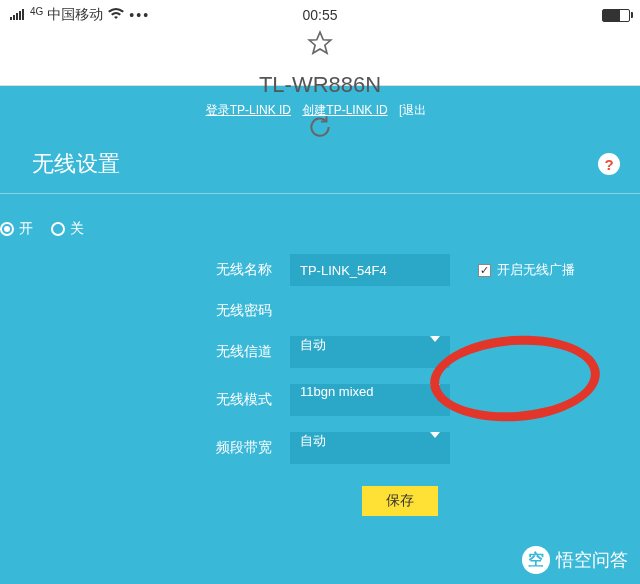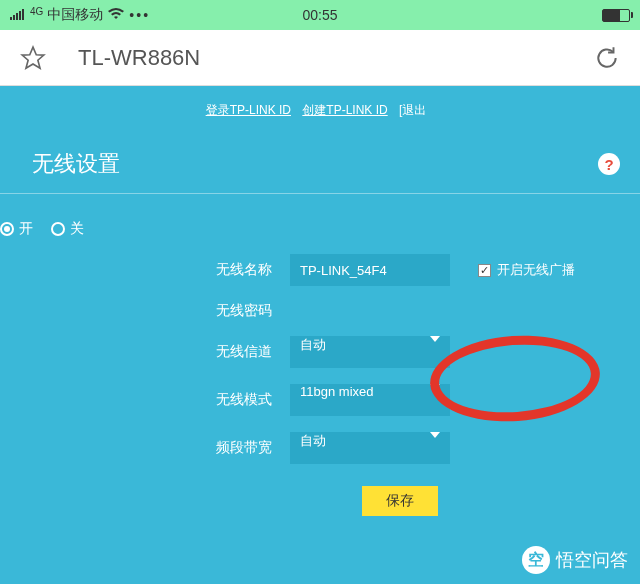--- a/index.html
+++ b/index.html
@@ -1,23 +1,23 @@
 <!DOCTYPE html>
 <html><head>
 <meta charset="utf-8">
 <style>
   * { margin: 0; padding: 0; box-sizing: border-box; font-family: -apple-system, "PingFang SC", "Microsoft YaHei", sans-serif; }
   body { width: 640px; height: 584px; background: #3ab8d8; overflow: hidden; position: relative; }
-  .status-bar { height: 30px; background: #86efac; display: flex; align-items: center; justify-content: space-between; padding: 0 10px; font-size: 14px; color: #333; }
+  .status-bar { height: 30px; background: #ffffff; display: flex; align-items: center; justify-content: space-between; padding: 0 10px; font-size: 14px; color: #333; }
   .status-left { display: flex; align-items: center; gap: 4px; }
   .status-center { position: absolute; left: 50%; transform: translateX(-50%); font-weight: 500; text-align: right; }
   .battery { width: 28px; height: 13px; border: 1.5px solid #333; border-radius: 2px; position: relative; display: flex; align-items: center; }
   .battery::after { content: ""; width: 2px; height: 6px; background: #333; position: absolute; right: -4px; top: 2px; border-radius: 0 1px 1px 0; }
   .battery-fill { width: 65%; height: 100%; background: #333; }
-  .url-bar { height: 56px; background: #fff; display: flex; align-items: center; padding: 0 20px; gap: 32px; border-bottom: 1px solid #ddd; }
+  .url-bar { height: 56px; background: #fff; display: flex; align-items: center; padding: 0 20px; gap: 16px; border-bottom: 1px solid #ddd; flex-direction: column; }
   .star-icon svg { width: 26px; height: 26px; display: block; }
   .url-text { flex: 1; font-size: 22px; color: #555; }
   .reload-icon svg { width: 26px; height: 26px; display: block; }
   .content { position: relative; }
   .top-links { text-align: center; padding: 16px 16px 0 0; font-size: 12px; color: #fff; }
   .top-links span { text-decoration: underline; margin-left: 8px; cursor: pointer; }
   .top-links .logout { text-decoration: none; }
   .section-header { display: flex; align-items: center; justify-content: space-between; padding: 30px 20px 14px 32px; border-bottom: 1px solid rgba(255,255,255,0.4); }
   .section-title { color: #fff; font-size: 22px; font-weight: 400; }
   .help-icon { width: 22px; height: 22px; background: #fff; border-radius: 50%; display: flex; align-items: center; justify-content: center; color: #e74c3c; font-weight: bold; font-size: 15px; cursor: pointer; }

